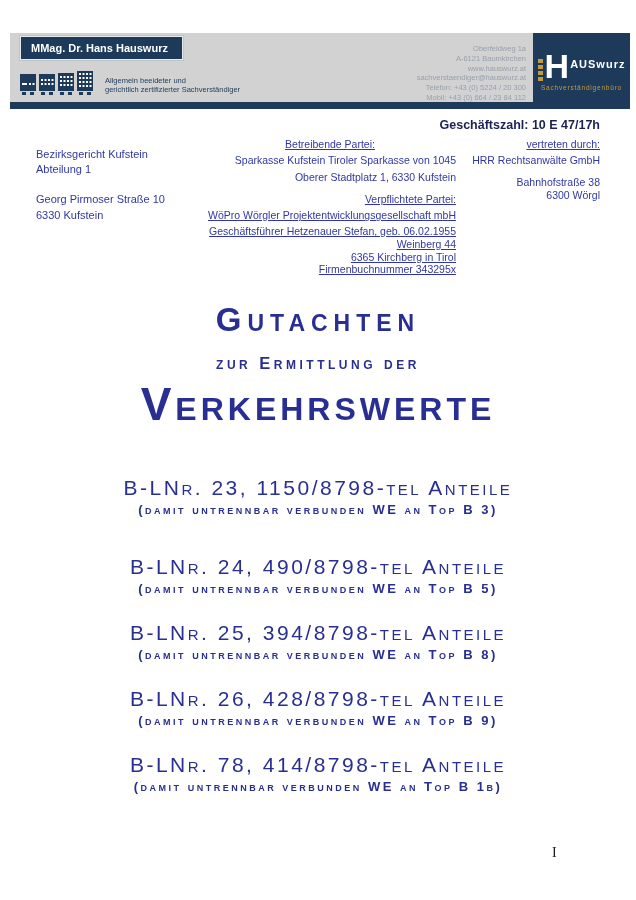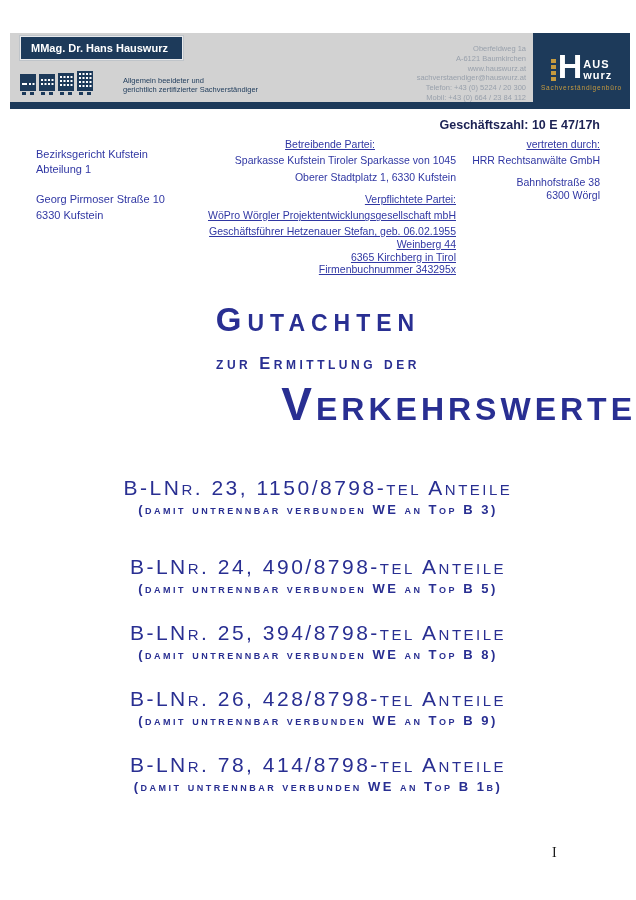--- a/index.html
+++ b/index.html
@@ -9,35 +9,35 @@
   }
   
   .letterhead{position:absolute;top:33px;left:10px;width:620px;}
   .band{position:relative;height:69px;background:var(--band_gray);}
   .rule{height:7px;background:var(--navy);width:100%;}
   .name-box{
     position:absolute;left:10px;top:3px;background:var(--navy);
     border:1px solid #e9eaec;outline:1px solid #bfc4c9;
     color:#fff;font-weight:bold;font-size:11px;padding:5px 14px 5px 10px;min-width:130px;
   }
-  .cert-row{position:absolute;left:10px;bottom:2px;display:flex;align-items:flex-end;gap:27px;}
+  .cert-row{position:absolute;left:10px;bottom:2px;display:flex;align-items:flex-end;gap:9px;}
   .cert-text{font-size:7.5px;line-height:1.3;color:var(--navy);padding-bottom:5px;}
   .contact{
     position:absolute;top:11px;right:104px;text-align:right;
     font-size:7.5px;line-height:1.3;color:var(--contact_gray);
   }
   .logo-box{
     position:absolute;right:0;top:0;width:97px;height:76px;background:var(--navy);
     z-index:2;display:flex;flex-direction:column;align-items:center;justify-content:center;
   }
   .logo{display:flex;align-items:flex-start;margin-top:2px;}
   .logo-dots{display:flex;flex-direction:column;gap:2px;margin:6px 2px 0 0;}
   .logo-dots i{display:block;width:5px;height:4px;background:var(--gold);}
   .logo-h{color:#fff;font-weight:bold;font-size:34px;line-height:0.82;letter-spacing:0;}
-  .logo-words{display:flex;flex-direction:column;margin:6px 0 0 1px;color:#fff;font-weight:bold;}
+  .logo-words{display:flex;flex-direction:row;margin:6px 0 0 1px;color:#fff;font-weight:bold;}
   .logo-words span{font-size:11px;line-height:1.0;letter-spacing:1px;}
   .logo-tagline{color:var(--gold);font-size:6.5px;letter-spacing:0.8px;margin-top:3px;}
   
   .case-number{
     position:absolute;top:118px;right:36px;font-weight:bold;font-size:12.5px;color:var(--case_navy);
   }
   
   .parties{position:absolute;top:138px;left:36px;width:564px;display:flex;color:var(--blue);}
   .court-col{width:168px;font-size:11px;line-height:1.38;padding-top:9px;}
   .court-col .para2{margin-top:15px;}
@@ -48,21 +48,21 @@
   .middle-col .name{margin-top:3px;}
   .middle-col .addr{margin-top:4px;}
   .middle-col .block2{margin-top:10px;text-decoration:underline;}
   .middle-col .manager{margin-top:3px;}
   .rep-col .name{margin-top:3px;}
   .rep-col .street{margin-top:9px;}
   
   .title-block{position:absolute;top:300px;left:0;width:636px;text-align:center;color:var(--heading_blue);}
   .title-1{font-variant:small-caps;font-weight:bold;font-size:33px;letter-spacing:6px;line-height:40px;}
   .title-2{font-variant:small-caps;font-weight:bold;font-size:16.5px;letter-spacing:3.5px;line-height:22px;margin-top:12px;}
-  .title-3{font-variant:small-caps;font-weight:bold;font-size:46px;letter-spacing:4px;line-height:52px;margin-top:4px;text-align:right;}
+  .title-3{font-variant:small-caps;font-weight:bold;font-size:46px;letter-spacing:4px;line-height:52px;margin-top:4px;}
   
   .items{position:absolute;top:474px;left:0;width:636px;text-align:center;color:var(--heading_blue);}
   .item{margin-bottom:21px;}
   .item:first-child{margin-bottom:34px;}
   .item-main{font-variant:small-caps;font-weight:normal;font-size:21px;letter-spacing:2.5px;line-height:27px;}
   .item-sub{font-variant:small-caps;font-weight:bold;font-size:13px;letter-spacing:2.5px;line-height:18px;}
   
   .page-num{position:absolute;top:845px;left:552px;font-family:"Liberation Serif",serif;font-size:14px;color:#1a1a1a;}
 </style>
 </head>

